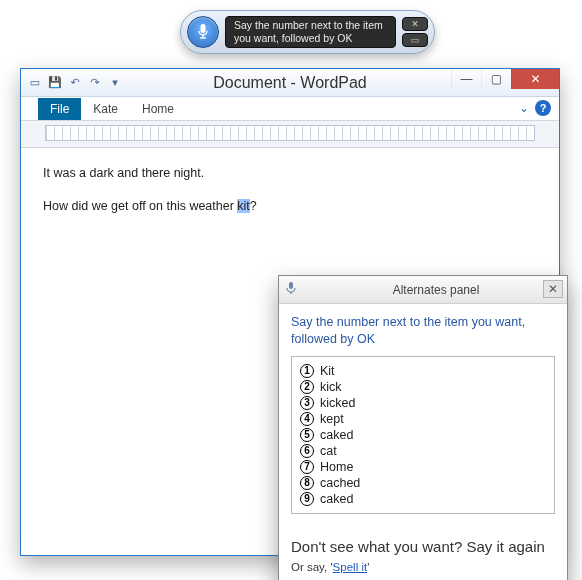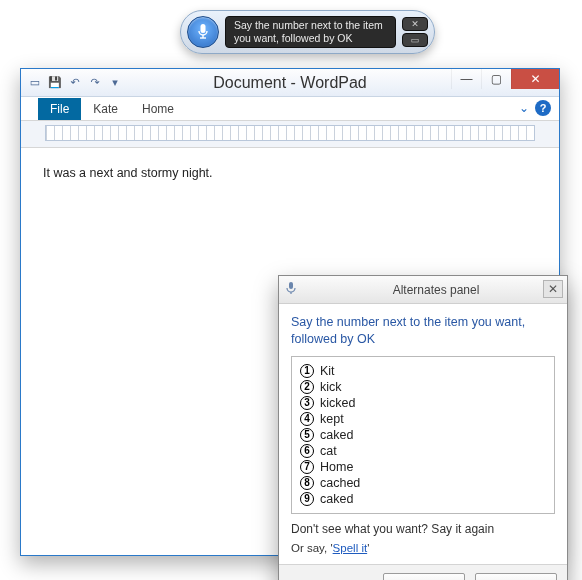--- a/index.html
+++ b/index.html
@@ -160,21 +160,21 @@
     padding:6px 8px;
   }
   .alt-item { display:flex; align-items:center; gap:6px; padding:1px 0; font-size:12.5px;}
   .numcircle {
     width:14px;height:14px;border-radius:50%;
     border:1.2px solid #000; font-size:10px; font-weight:bold;
     display:flex;align-items:center;justify-content:center;
     color:#000; background:#fff;
     flex:0 0 14px;
   }
-  .alt-foot1 { font-size:12px; color:#333; margin-top:8px;}
+  .alt-foot1 { font-size:15px; color:#333; margin-top:24px;}
   .alt-foot2 { font-size:11.5px; color:#333; margin-top:6px;}
   .alt-foot2 .link { color:#1e5bbf; text-decoration:underline; }
   .alt-buttons {
     background:#f2f2f2; border-top:1px solid #d4d4d4;
     padding:8px 10px; display:flex; justify-content:flex-end; gap:10px;
   }
   .btn {
     min-width:82px; height:24px;
     background:linear-gradient(#fdfdfd,#e6e6e6);
     border:1px solid #9b9b9b;
@@ -224,21 +224,24 @@
     <div class="ribbon-tab">Home</div>
     <div class="help">
       <span style="color:#1e6bc5;">⌄</span>
       <span class="circle">?</span>
     </div>
   </div>
   <div class="ruler-area">
     <div class="ruler"></div>
   </div>
   <div class="doc">
-    <p>It was a next and stormy night.</p>
+    <p>It was a dark and there night.</p>
+    <p>
+      <span>How did we get off on this weather </span><span class="sel">kit</span><span>?</span>
+    </p>
   </div>
 </div>
 
 <div class="alt-panel">
   <div class="alt-title">
     <span class="mic">
       <svg width="12" height="14" viewBox="0 0 12 14">
           <rect x="4" y="1" width="4" height="7" rx="2" fill="#6b86ad"></rect>
           <path d="M2 7a4 4 0 0 0 8 0" fill="none" stroke="#6b86ad" stroke-width="1.2"></path>
           <line x1="6" y1="11" x2="6" y2="13" stroke="#6b86ad" stroke-width="1.2"></line>

